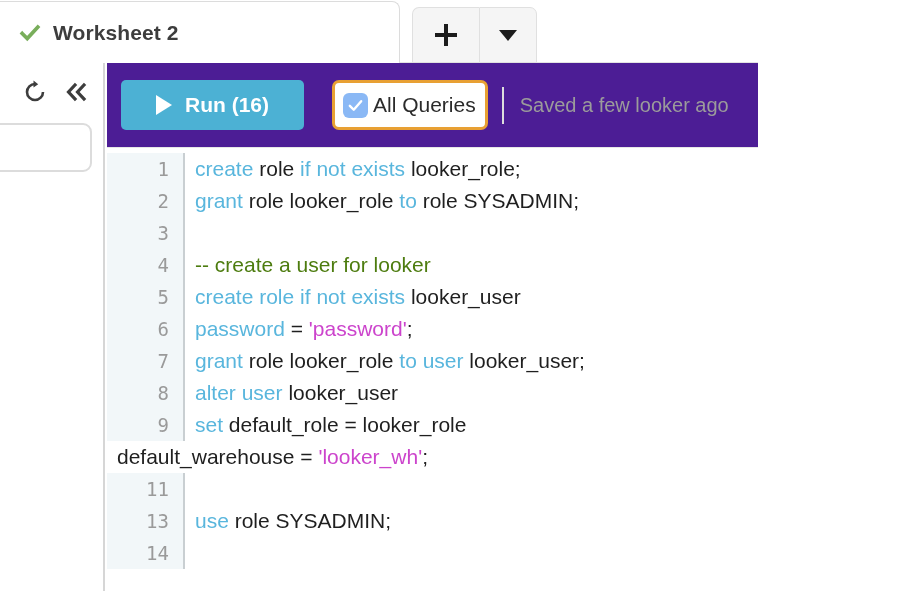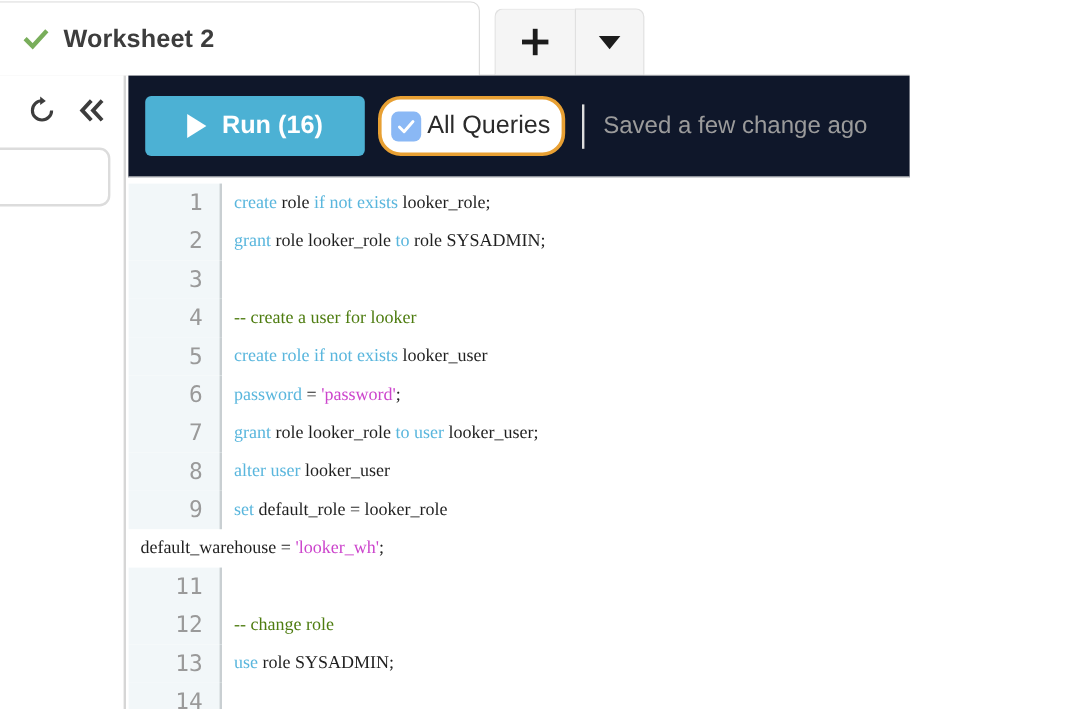--- a/index.html
+++ b/index.html
@@ -138,21 +138,21 @@
     border-radius: 9px;
     box-sizing: border-box;
   }
 
   
   .toolbar {
     position: absolute;
     left: 107px; top: 63px;
     width: 796px;
     height: 85px;
-    background: #0f172a;
+    background: #4c1d95;
     border-bottom: 1px solid #e6e6e6;
     box-sizing: border-box;
     display: flex;
     align-items: center;
     padding-left: 14px;
   }
   .run-btn {
     height: 50px;
     min-width: 183px;
     background: #4cb1d4;
@@ -169,24 +169,24 @@
     cursor: pointer;
     padding: 0 18px;
   }
   .play-tri {
     width: 0; height: 0;
     border-top: 10px solid transparent;
     border-bottom: 10px solid transparent;
     border-left: 16px solid #ffffff;
   }
   .allq-wrap {
-    margin-left: 11px;
+    margin-left: 28px;
     height: 50px;
     border: 3px solid #e8a033;
-    border-radius: 19px;
+    border-radius: 7px;
     box-sizing: border-box;
     display: flex;
     align-items: center;
     padding: 0 9px 0 8px;
     background: #ffffff;
     cursor: pointer;
   }
   .checkbox {
     width: 25px;
     height: 25px;
@@ -249,22 +249,22 @@
     height: 32px;
     line-height: 32px;
     font-family: "DejaVu Sans Mono", monospace;
     font-size: 19px;
     color: #9a9a9a;
     border-right: 2px solid #c9cfd2;
   }
   .code-text {
     flex: 1;
     padding-left: 10px;
-    font-family: Liberation Serif, serif;
-    font-size: 15px;
+    font-family: Liberation Sans, sans-serif;
+    font-size: 21px;
     line-height: 32px;
     color: #1f1f1f;
     white-space: pre;
     overflow: hidden;
   }
   .kw  { color: #59b6dd; }
   .str { color: #cc44cc; }
   .cmt { color: #4d7c0f; }
 </style>
 </head>
@@ -321,21 +321,21 @@
       <span class="checkbox">
         <svg class="check-glyph" viewBox="0 0 24 24">
           <path d="M4 12.5 L9.5 18 L20 6" stroke="#ffffff" stroke-width="3.4" fill="none" stroke-linecap="round" stroke-linejoin="round"></path>
         </svg>
       </span>
       <span class="allq-label">All Queries</span>
     </div>
 
     <div class="tool-sep"></div>
 
-    <span class="saved-text">Saved a few change ago</span>
+    <span class="saved-text">Saved a few looker ago</span>
   </div>
 
   <div class="editor">
     <div class="code-rows" id="code-rows">
         <div class="code-row">
           <div class="ln">1</div>
           <div class="code-text"><span class="kw">create</span><span> role </span><span class="kw">if not exists</span><span> looker_role;</span></div>
         </div>
         <div class="code-row">
           <div class="ln">2</div>
@@ -370,24 +370,20 @@
           <div class="code-text"><span class="kw">set</span><span> default_role = looker_role</span></div>
         </div>
         <div class="code-row">
           <div class="code-text"><span>default_warehouse = </span><span class="str">'looker_wh'</span><span>;</span></div>
         </div>
         <div class="code-row">
           <div class="ln">11</div>
           <div class="code-text"></div>
         </div>
         <div class="code-row">
-          <div class="ln">12</div>
-          <div class="code-text"><span class="cmt">-- change role</span></div>
-        </div>
-        <div class="code-row">
           <div class="ln">13</div>
           <div class="code-text"><span class="kw">use</span><span> role SYSADMIN;</span></div>
         </div>
         <div class="code-row">
           <div class="ln">14</div>
           <div class="code-text"></div>
         </div>
       </div>
   </div>
 

